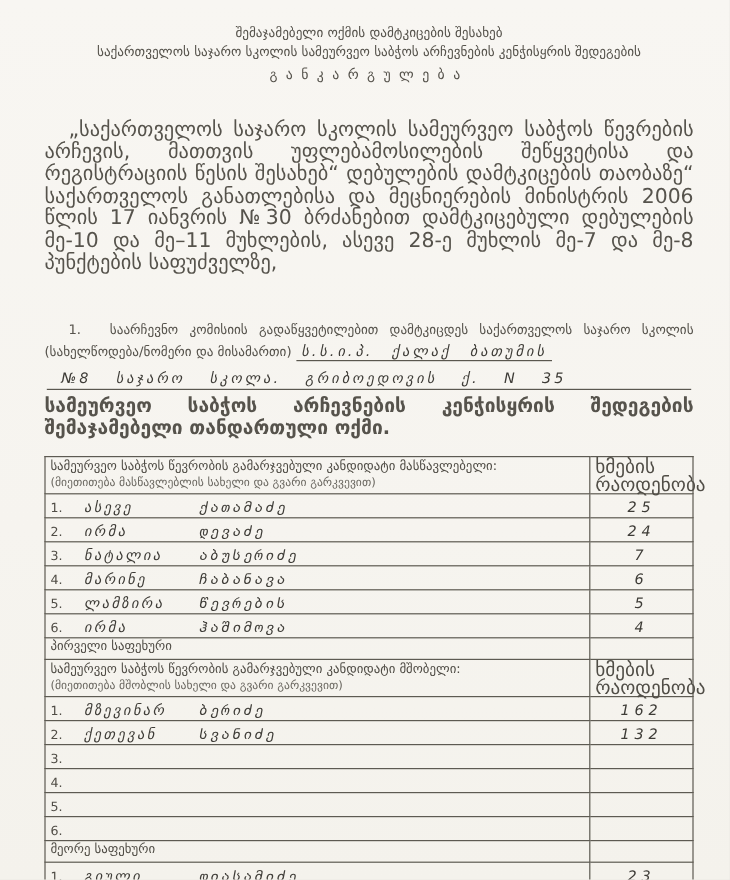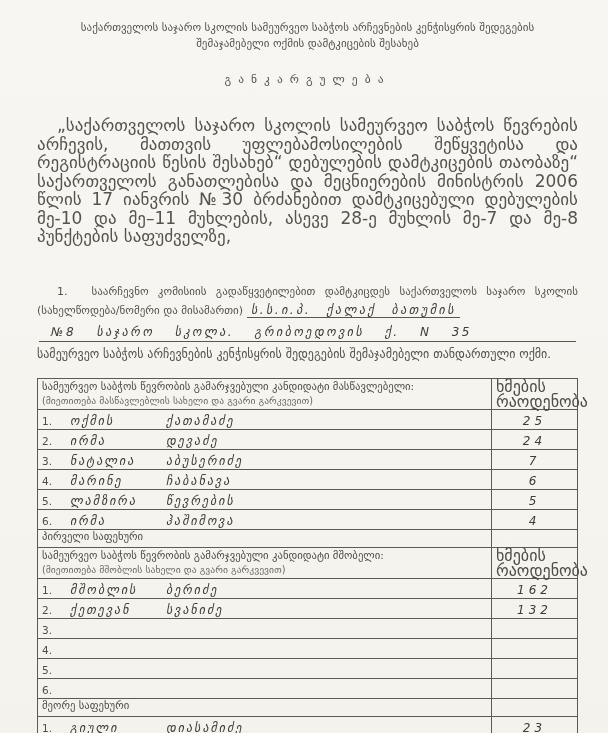--- a/index.html
+++ b/index.html
@@ -6,59 +6,59 @@
   body{background:#e9e7e2;font-family:"DejaVu Sans",sans-serif;}
   .page{
     width:608px;height:733px;box-sizing:border-box;
     padding:20px 30px 0 37px;
     background:linear-gradient(180deg,#f8f6f2 0%,#f6f4ef 60%,#f4f2ec 100%);
     color:#55524b;overflow:hidden;position:relative;
   }
   
   .title-block{text-align:center;}
   .title-line{font-size:11px;line-height:16px;color:#56534c;}
-  .title-verdict{font-size:11.5px;letter-spacing:7px;margin-top:20px;color:#56534c;}
+  .title-verdict{font-size:11.5px;letter-spacing:7px;margin-top:3px;color:#56534c;}
   
   .preamble{
     margin-top:30px;font-size:17px;line-height:18.5px;
     text-align:justify;text-indent:20px;color:#56534c;
   }
   .item{font-size:11px;line-height:19px;text-align:justify;color:#56534c;}
   .item-1{margin-top:36px;}
   .item-2{margin-top:20px;}
   .item .num{margin-left:20px;margin-right:24px;}
   
   .hw{font-style:italic;color:#3e3c37;font-size:12px;font-family:"DejaVu Sans",sans-serif;}
   .hw-1{letter-spacing:2.5px;word-spacing:9px;border-bottom:1px solid #5a574f;padding:0 4px;margin-left:4px;}
   .hw-line2{border-bottom:1px solid #5a574f;margin:1px 0 3px 2px;width:97%;padding:0 0 1px 12px;}
   .hw-line2 .hw{letter-spacing:2.5px;word-spacing:14px;}
-  .item1-close{font-size:12px;line-height:19px;color:#56534c;text-align:justify;}
+  .item1-close{font-size:16px;line-height:19px;color:#56534c;text-align:justify;font-weight:bold;}
   
   table.results{margin-top:14px;border-collapse:collapse;width:100%;table-layout:fixed;}
   table.results td{border:1px solid #5d5a52;padding:0 4px;vertical-align:top;}
   .col-votes{width:86px;}
   .head-main{font-size:10.7px;line-height:15px;color:#504d46;}
   .head-sub{font-size:9.7px;line-height:14px;color:#6b6861;}
   .votes-head{font-size:16px;line-height:15px;color:#504d46;padding-top:1px;}
   .row-cell{height:17px;white-space:nowrap;overflow:hidden;}
   .rownum{font-size:10.5px;color:#504d46;display:inline-block;min-width:14px;}
   .hw-first{display:inline-block;min-width:96px;margin-left:14px;letter-spacing:2px;}
-  .hw-last{letter-spacing:2px;}
+  .hw-last{letter-spacing:2px;font-family:Liberation Mono, monospace;}
   .votes-cell{text-align:center;height:17px;margin-top:32px;}
   .hw-votes{letter-spacing:4px;}
   .stage-label{font-size:10.7px;color:#504d46;padding-left:4px;}
 </style>
 </head>
 <body>
 
 <div class="page">
 
   <div class="title-block">
+    <div class="title-line">შემაჯამებელი ოქმის დამტკიცების შესახებ</div>
     <div class="title-line">საქართველოს საჯარო სკოლის სამეურვეო საბჭოს არჩევნების კენჭისყრის შედეგების</div>
-    <div class="title-line">შემაჯამებელი ოქმის დამტკიცების შესახებ</div>
     <div class="title-verdict">განკარგულება</div>
   </div>
 
   <p class="preamble">„საქართველოს საჯარო სკოლის სამეურვეო საბჭოს წევრების არჩევის, მათთვის უფლებამოსილების შეწყვეტისა და რეგისტრაციის წესის შესახებ“ დებულების დამტკიცების თაობაზე“ საქართველოს განათლებისა და მეცნიერების მინისტრის 2006 წლის 17 იანვრის №30 ბრძანებით დამტკიცებული დებულების მე-10 და მე–11 მუხლების, ასევე 28-ე მუხლის მე-7 და მე-8 პუნქტების საფუძველზე,</p>
 
   <div class="item item-1">
     <span class="num">1.</span><span>საარჩევნო კომისიის გადაწყვეტილებით დამტკიცდეს საქართველოს საჯარო სკოლის (სახელწოდება/ნომერი და მისამართი)</span><span class="hw hw-1">ს.ს.ი.პ. ქალაქ ბათუმის</span>
   </div>
   <div class="hw-line2">
     <span class="hw">№8 საჯარო სკოლა. გრიბოედოვის ქ. N 35</span>
@@ -75,21 +75,21 @@
     <tbody>
         <tr>
       <td>
         <div class="head-main">სამეურვეო საბჭოს წევრობის გამარჯვებული კანდიდატი მასწავლებელი:</div>
         <div class="head-sub">(მიეთითება მასწავლებლის სახელი და გვარი გარკვევით)</div>
       </td>
       <td class="votes-head">ხმების რაოდენობა</td>
     </tr>
 
     <tr>
-      <td class="row-cell"><span class="rownum">1.</span><span class="hw hw-first">ოქმის</span><span class="hw hw-last">ქათამაძე</span></td>
+      <td class="row-cell"><span class="rownum">1.</span><span class="hw hw-first">ასევე</span><span class="hw hw-last">ქათამაძე</span></td>
       <td class="votes-cell"><span class="hw hw-votes">25</span></td>
     </tr>
     <tr>
       <td class="row-cell"><span class="rownum">2.</span><span class="hw hw-first">ირმა</span><span class="hw hw-last">დევაძე</span></td>
       <td class="votes-cell"><span class="hw hw-votes">24</span></td>
     </tr>
     <tr>
       <td class="row-cell"><span class="rownum">3.</span><span class="hw hw-first">ნატალია</span><span class="hw hw-last">აბუსერიძე</span></td>
       <td class="votes-cell"><span class="hw hw-votes">7</span></td>
     </tr>
@@ -113,21 +113,21 @@
 
     <tr>
       <td>
         <div class="head-main">სამეურვეო საბჭოს წევრობის გამარჯვებული კანდიდატი მშობელი:</div>
         <div class="head-sub">(მიეთითება მშობლის სახელი და გვარი გარკვევით)</div>
       </td>
       <td class="votes-head">ხმების რაოდენობა</td>
     </tr>
 
     <tr>
-      <td class="row-cell"><span class="rownum">1.</span><span class="hw hw-first">მშობლის</span><span class="hw hw-last">ბერიძე</span></td>
+      <td class="row-cell"><span class="rownum">1.</span><span class="hw hw-first">მზევინარ</span><span class="hw hw-last">ბერიძე</span></td>
       <td class="votes-cell"><span class="hw hw-votes">162</span></td>
     </tr>
     <tr>
       <td class="row-cell"><span class="rownum">2.</span><span class="hw hw-first">ქეთევან</span><span class="hw hw-last">სვანიძე</span></td>
       <td class="votes-cell"><span class="hw hw-votes">132</span></td>
     </tr>
     <tr>
       <td class="row-cell"><span class="rownum">3.</span></td>
       <td class="votes-cell"></td>
     </tr>

